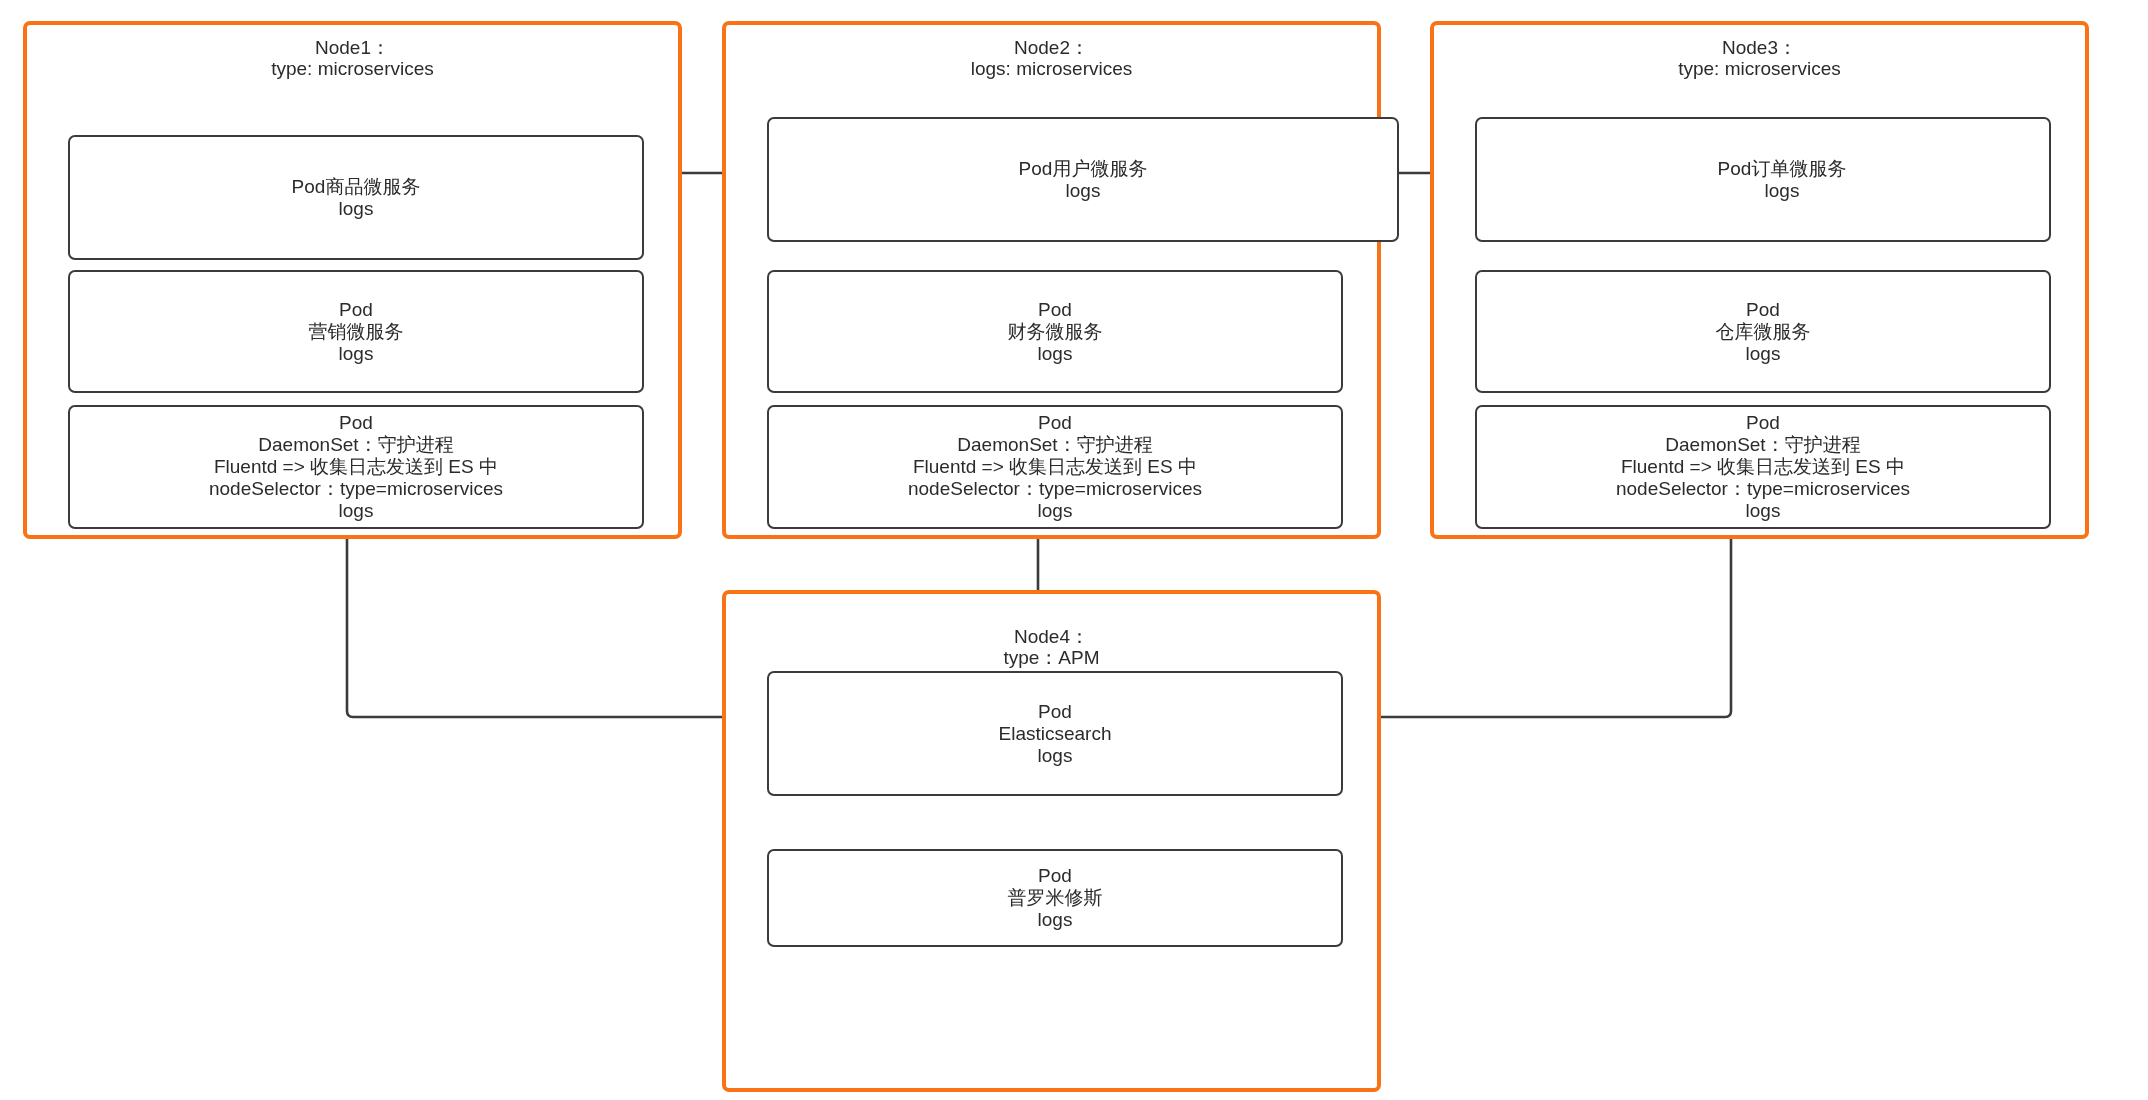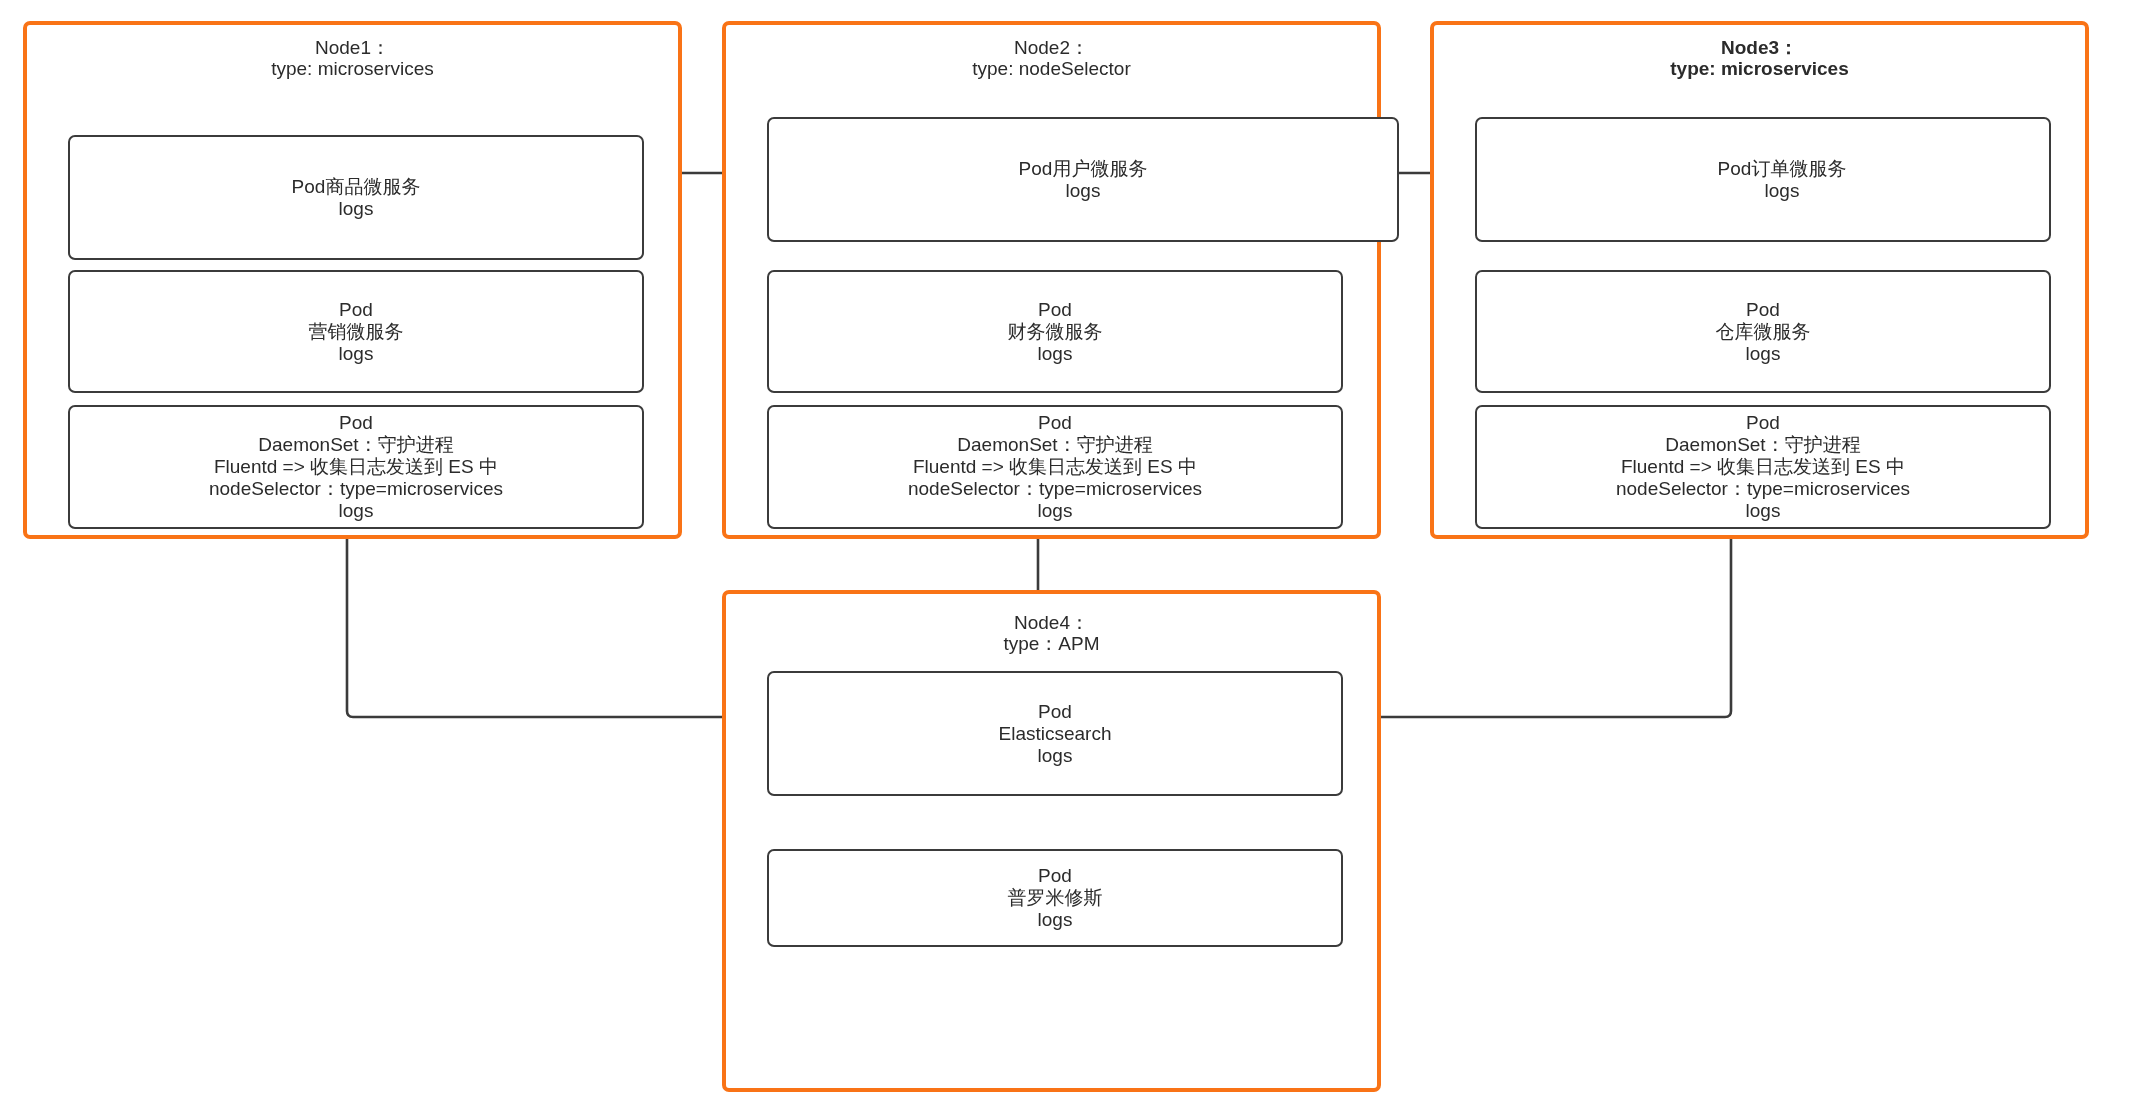--- a/index.html
+++ b/index.html
@@ -99,56 +99,56 @@
 
     <div class="pod" style="left:41px; top:380px; width:576px; height:124px;">Pod
 DaemonSet：守护进程
 Fluentd =&gt; 收集日志发送到 ES 中
 nodeSelector：type=microservices
 logs</div>
   </div>
 
   <div class="node" style="left:722px; top:21px; width:659px; height:518px;">
     <div class="node-title" style="top:12px;">Node2：
-type: nodeSelector</div>
+logs: microservices</div>
 
     <div class="pod" style="left:41px; top:92px; width:632px; height:125px;">Pod用户微服务
 logs</div>
 
     <div class="pod" style="left:41px; top:245px; width:576px; height:123px;">Pod
 财务微服务
 logs</div>
 
     <div class="pod" style="left:41px; top:380px; width:576px; height:124px;">Pod
 DaemonSet：守护进程
 Fluentd =&gt; 收集日志发送到 ES 中
 nodeSelector：type=microservices
 logs</div>
   </div>
 
   <div class="node" style="left:1430px; top:21px; width:659px; height:518px;">
-    <div class="node-title" style="top:12px;font-weight:bold;">Node3：
+    <div class="node-title" style="top:12px;">Node3：
 type: microservices</div>
 
     <div class="pod" style="left:41px; top:92px; width:576px; height:125px;padding-left:48px;">Pod订单微服务
 logs</div>
 
     <div class="pod" style="left:41px; top:245px; width:576px; height:123px;">Pod
 仓库微服务
 logs</div>
 
     <div class="pod" style="left:41px; top:380px; width:576px; height:124px;">Pod
 DaemonSet：守护进程
 Fluentd =&gt; 收集日志发送到 ES 中
 nodeSelector：type=microservices
 logs</div>
   </div>
 
   <div class="node" style="left:722px; top:590px; width:659px; height:502px;">
-    <div class="node-title" style="top:18px;">Node4：
+    <div class="node-title" style="top:32px;">Node4：
 type：APM</div>
 
     <div class="pod" style="left:41px; top:77px; width:576px; height:125px;">Pod
 Elasticsearch
 logs</div>
 
     <div class="pod" style="left:41px; top:255px; width:576px; height:98px;">Pod
 普罗米修斯
 logs</div>
   </div>

